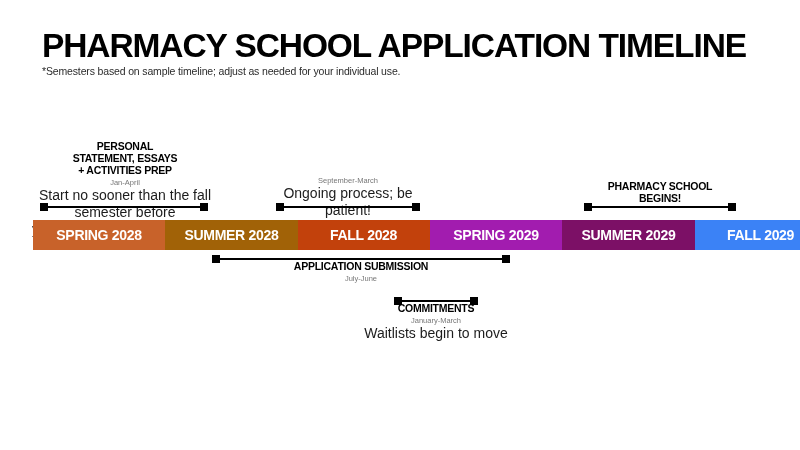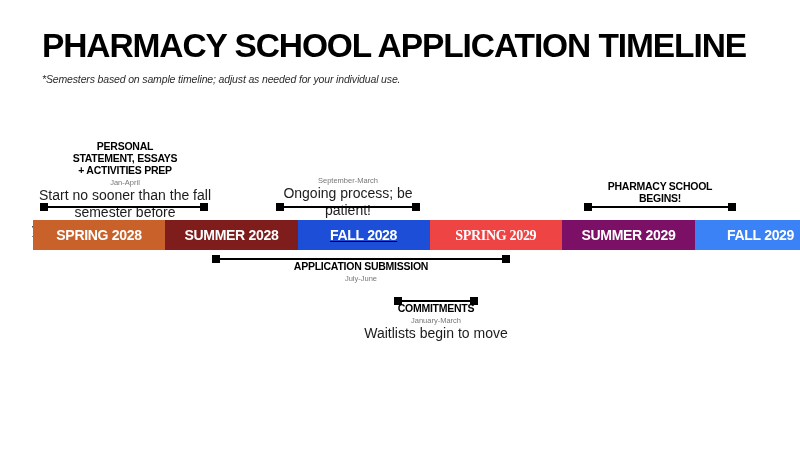--- a/index.html
+++ b/index.html
@@ -27,26 +27,25 @@
     font-size: 34px;
     font-weight: bold;
     letter-spacing: -1.1px;
     line-height: 1.02;
     white-space: nowrap;
     transform: scaleX(0.985);
     transform-origin: left center;
     color: #000;
   }
   #page-subtitle {
-    margin-top: 10px;
+    margin-top: 2px;
     font-size: 10.5px;
     font-weight: normal;
     color: #2b2b2b;
     letter-spacing: -0.15px;
-    font-style: italic;
   }
 
   
   #timeline-bar {
     position: absolute;
     left: 33px;
     top: 220px;
     width: 794px;
     height: 30px;
     display: flex;
@@ -175,27 +174,27 @@
 <div class="bracket" id="brk-pharmacy-begins">
   <span class="cap left"></span>
   <span class="bar-line"></span>
   <span class="cap right"></span>
 </div>
 
 <div id="timeline-bar">
   <div class="bar-segment" style="background: rgb(200, 98, 42);">
     <span class="bar-segment-label">SPRING 2028</span>
   </div>
-  <div class="bar-segment" style="background: #7f1d1d;">
+  <div class="bar-segment" style="background: #a16207;">
     <span class="bar-segment-label">SUMMER 2028</span>
   </div>
-  <div class="bar-segment" style="background: #1d4ed8; text-decoration: underline;">
+  <div class="bar-segment" style="background: #c2410c;">
     <span class="bar-segment-label">FALL 2028</span>
   </div>
-  <div class="bar-segment" style="background: #ef4444; font-family: Liberation Serif, serif;">
+  <div class="bar-segment" style="background: #a21caf;">
     <span class="bar-segment-label">SPRING 2029</span>
   </div>
   <div class="bar-segment" style="background: rgb(124, 16, 102);">
     <span class="bar-segment-label">SUMMER 2029</span>
   </div>
   <div class="bar-segment" style="background: #3b82f6;">
     <span class="bar-segment-label">FALL 2029</span>
   </div>
 </div>
 

